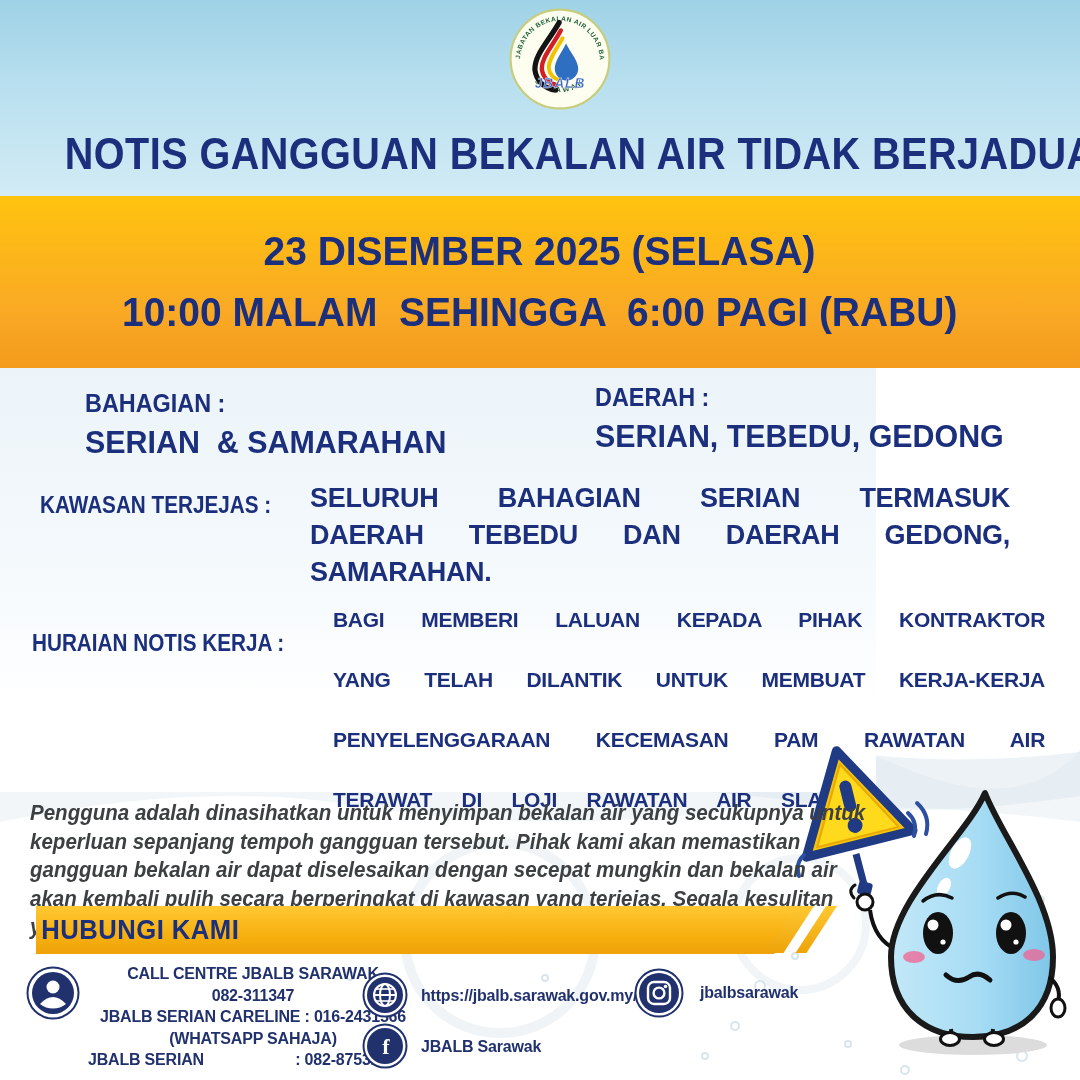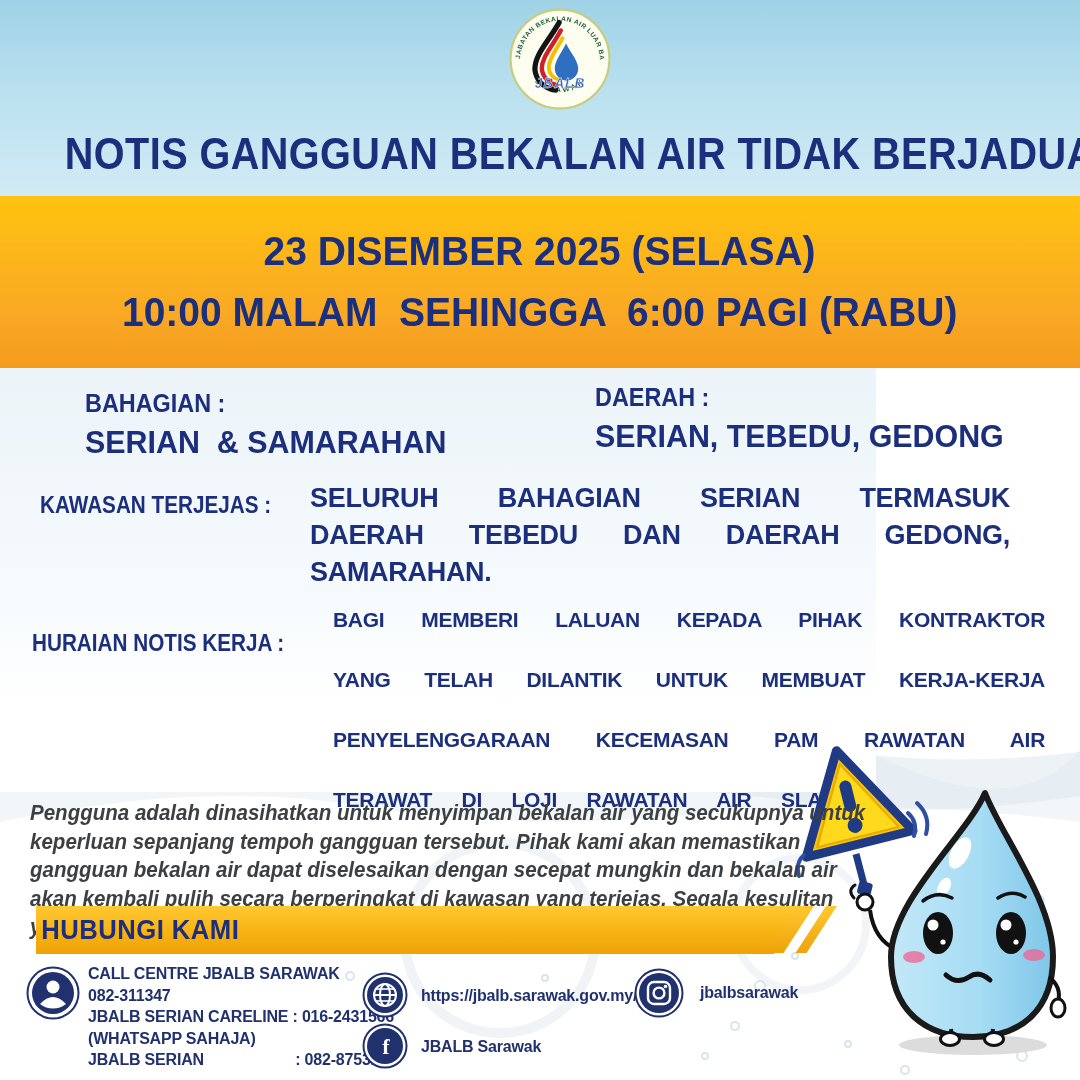--- a/index.html
+++ b/index.html
@@ -49,21 +49,21 @@
     background:linear-gradient(180deg,#ffc832 0%,#f7b010 60%,#eea309 100%);
     clip-path:polygon(0 0,100% 0,calc(100% - 32px) 100%,0 100%);
     display:flex;align-items:center;margin-left:36px;}
   .contact-bar .txt{color:#1b2f7d;font-weight:bold;font-size:27px;letter-spacing:.5px;transform:scaleX(.95);}
   .stripe{position:absolute;top:906px;height:47px;z-index:3;
     background:linear-gradient(180deg,#ffc832,#eea309);transform:skewX(-33deg);transform-origin:top left;}
   .stripe1{left:796px;width:18px;}
   .stripe2{left:826px;width:11px;}
 
   
-  .footer-text{color:#20316e;font-weight:bold;font-size:16px;line-height:21.5px;letter-spacing:-.2px;}
+  .footer-text{color:#20316e;font-weight:bold;font-size:16px;line-height:21.5px;letter-spacing:-.2px;text-align:center;}
   .col1{position:absolute;left:88px;top:963px;width:330px;z-index:3;}
   .col1 .last{display:flex;width:300px;gap:38px;}
   .col1 .last .v{margin-left:auto;}
   .icon-badge{position:absolute;z-index:3;}
   .col2a{position:absolute;left:421px;top:985px;z-index:3;}
   .col2b{position:absolute;left:421px;top:1036px;z-index:3;}
   .col3{position:absolute;left:700px;top:982px;z-index:3;}
 
   .mascot{position:absolute;left:795px;top:735px;width:285px;height:345px;z-index:2;}
   .texture{position:absolute;left:0;top:726px;width:1080px;height:354px;z-index:0;pointer-events:none;}

